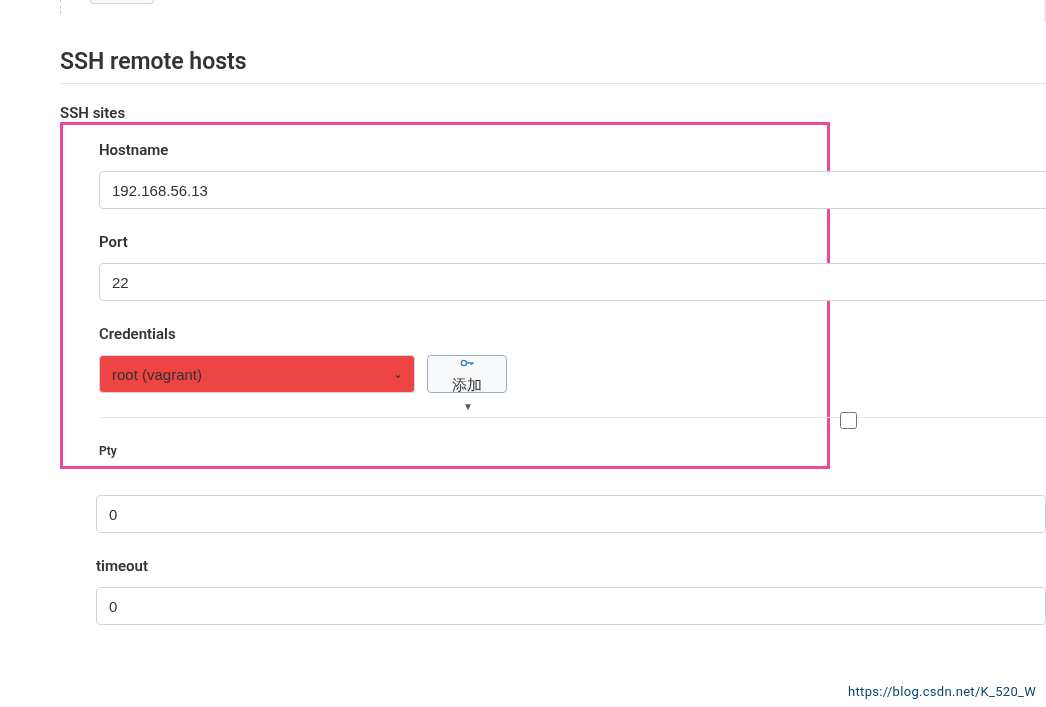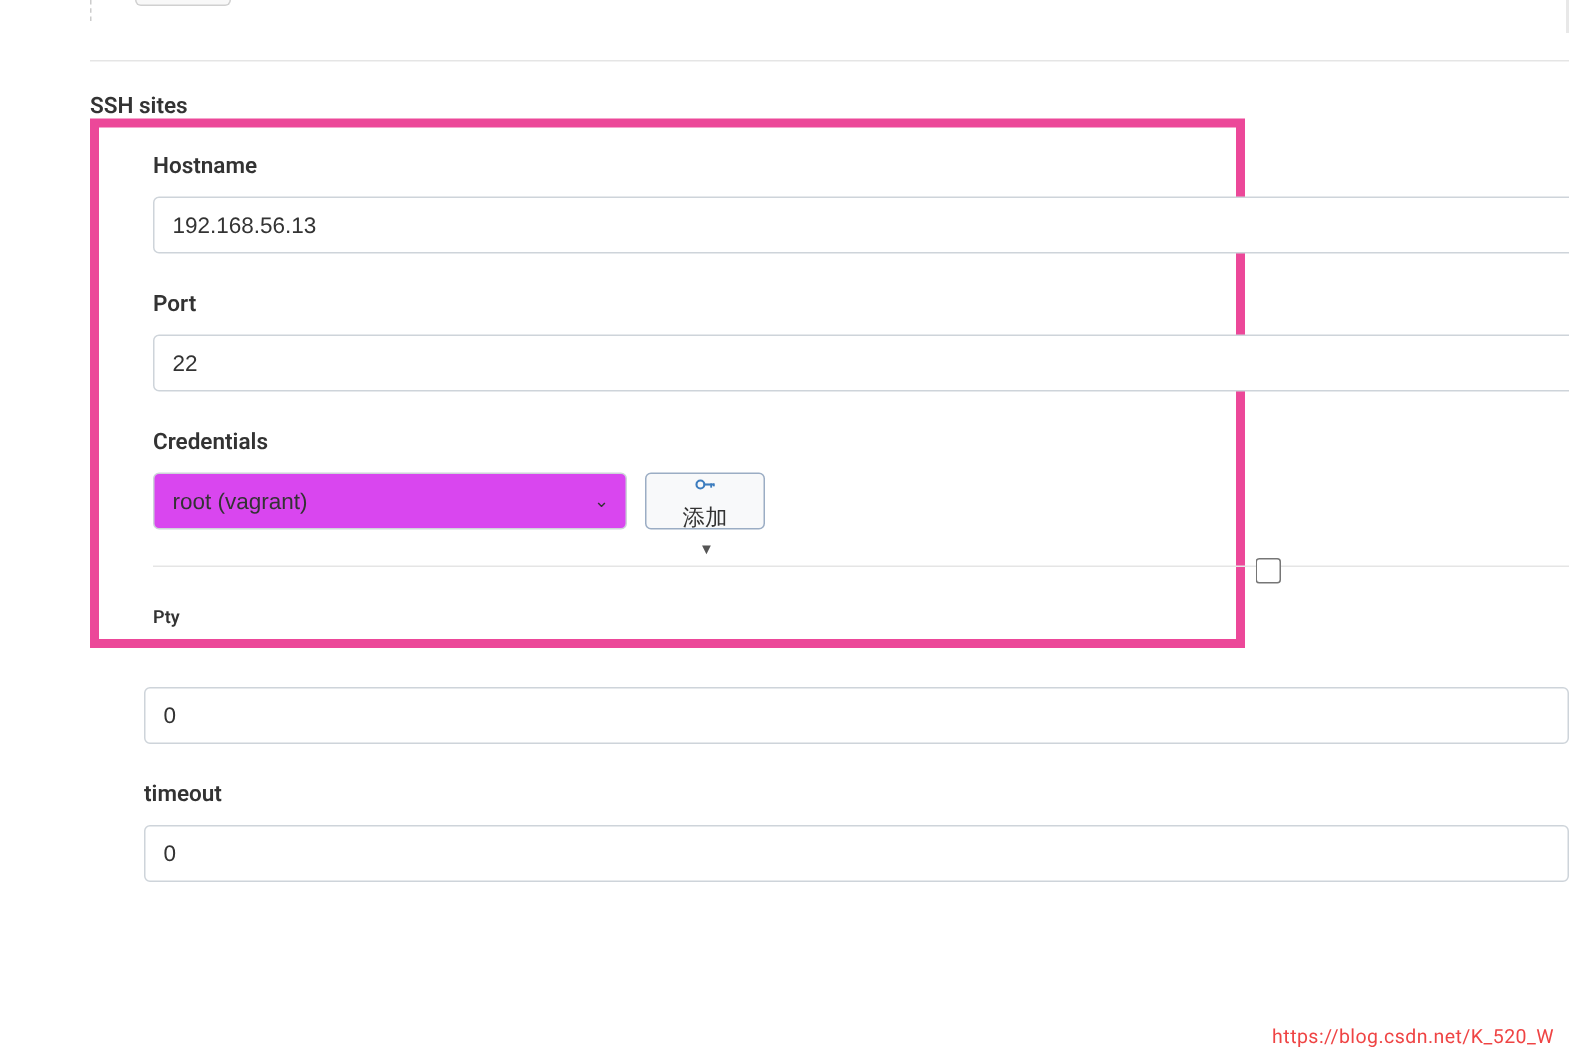--- a/index.html
+++ b/index.html
@@ -55,21 +55,21 @@
       border-top: 1px solid #e5e5e5;
       margin-bottom: 20px;
     }
     .subsection-label {
       font-size: 15px;
       font-weight: 600;
       color: #333;
       margin-bottom: 0;
     }
     .highlight-box {
-      border: 6px solid #ec4899;
+      border: 3px solid #ec4899;
       padding: 0;
       margin-left: 0;
       width: 770px;
       position: relative;
     }
     .highlight-box .inner {
       padding: 16px 0 10px 0;
     }
     .field-block {
       margin-bottom: 24px;
@@ -105,21 +105,21 @@
       width: 316px;
     }
     .select-input {
       width: 100%;
       height: 38px;
       border: 1px solid #ced4da;
       border-radius: 4px;
       padding: 6px 30px 6px 12px;
       font-size: 15px;
       color: #333;
-      background: #d946ef;
+      background: #ef4444;
       appearance: none;
       -webkit-appearance: none;
       cursor: pointer;
     }
     .select-caret {
       position: absolute;
       right: 12px;
       top: 50%;
       transform: translateY(-50%);
       pointer-events: none;
@@ -180,21 +180,21 @@
     }
     .lower-fields {
       padding-left: 36px;
       margin-top: 26px;
     }
     .watermark {
       position: absolute;
       right: 10px;
       bottom: 8px;
       font-size: 13px;
-      color: #ef4444;
+      color: #0c4a6e;
       letter-spacing: 0.3px;
       pointer-events: none;
     }
     .right-edge {
       position: absolute;
       right: 0;
       top: 0;
       width: 2px;
       height: 22px;
       background: #e8e8e8;
@@ -204,20 +204,21 @@
 <body>
 
 <div class="container">
   <div class="right-edge"></div>
 
   <div class="top-fragment">
     <div class="bar"></div>
     <div class="box"></div>
   </div>
 
+  <h2 class="section-title">SSH remote hosts</h2>
   <hr class="section-divider">
 
   <div class="subsection-label">SSH sites</div>
 
   <div class="highlight-box">
     <div class="inner">
 
       <div class="field-block">
         <label class="field-label">Hostname</label>
         <input type="text" class="text-input" value="192.168.56.13" style="">

